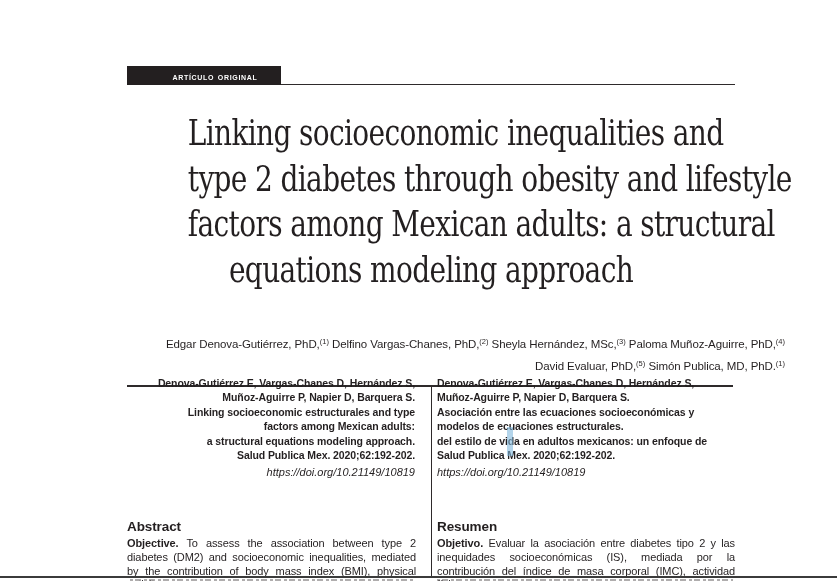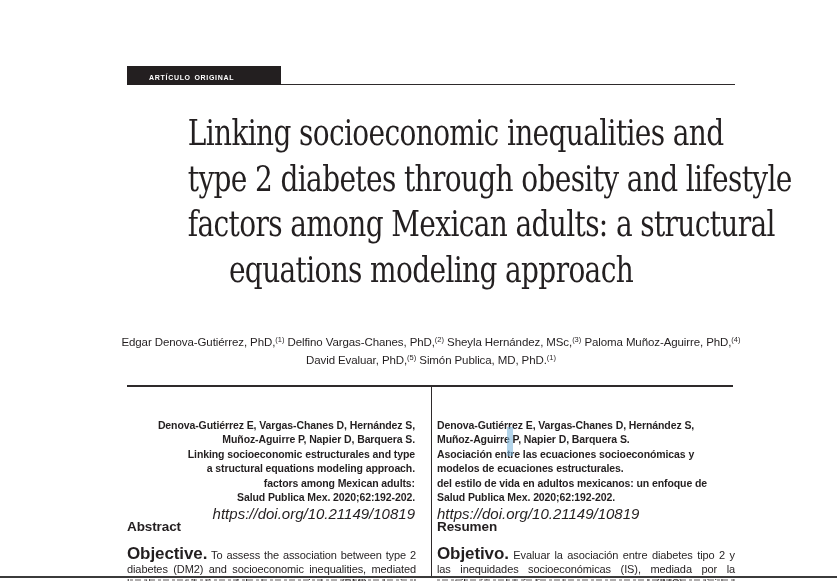--- a/index.html
+++ b/index.html
@@ -9,60 +9,60 @@
   }
   html,body{margin:0;padding:0;background:#ffffff;}
   .page{
     position:relative;width:837px;height:581px;background:#ffffff;overflow:hidden;
     font-family:"Liberation Sans",sans-serif;color:var(--ink);
   }
   
   .kicker-bar{
     position:absolute;left:127px;top:66px;width:154px;height:19px;
     background:var(--ink);color:#fff;display:flex;align-items:center;
-    box-sizing:border-box;padding-left:22px;z-index:3;
+    box-sizing:border-box;padding-left:22px;z-index:3;justify-content:center;
   }
   .kicker-bar span{
     font-variant:small-caps;font-weight:bold;font-size:10.5px;letter-spacing:0.7px;
     text-transform:lowercase;
   }
   .kicker-rule{
     position:absolute;left:127px;top:83.5px;width:608px;height:1.5px;background:var(--rule);z-index:2;
   }
   
   .title{
     position:absolute;left:127px;top:111px;width:608px;margin:0;
     text-align:center;font-family:"DejaVu Serif","Liberation Serif",serif;
     font-weight:500;font-size:35px;line-height:45.5px;letter-spacing:-0.8px;
     transform:scaleX(0.8);transform-origin:50% 0;color:var(--ink);
   }
   .title .tl{white-space:nowrap;}
   
   .authors{
-    position:absolute;left:77px;top:332px;width:708px;text-align:center;
-    font-size:11.5px;line-height:15px;letter-spacing:-0.1px;
+    position:absolute;left:77px;top:332px;width:708px;text-align:right;
+    font-size:11.5px;line-height:20px;letter-spacing:-0.1px;
   }
   .authors sup{font-size:7.5px;vertical-align:4px;letter-spacing:0;}
   
   .mid-rule{position:absolute;left:127px;top:385px;width:606px;height:1.5px;background:var(--rule);}
   .v-divider{position:absolute;left:431px;top:386px;width:1.2px;height:190px;background:var(--rule);}
   
-  .cite{position:absolute;top:418px;font-weight:bold;font-size:10.5px;line-height:14.4px;letter-spacing:-0.1px;}
+  .cite{position:absolute;top:376px;font-weight:bold;font-size:10.5px;line-height:14.4px;letter-spacing:-0.1px;}
   .cite-en{left:140px;width:275px;text-align:right;}
   .cite-es{left:437px;width:295px;text-align:left;}
-  .cite .doi{font-weight:normal;font-style:italic;font-size:15px;margin-top:3px;letter-spacing:0;}
+  .cite .doi{font-weight:normal;font-style:italic;font-size:11px;margin-top:3px;letter-spacing:0;}
   
   .caret{position:absolute;left:507px;top:427px;width:6px;height:29px;background:var(--caret);z-index:4;}
   
   .abs{position:absolute;top:519px;}
   .abs-en{left:127px;width:289px;}
   .abs-es{left:437px;width:298px;}
-  .abs h2{margin:0 0 12px 0;font-size:13.5px;line-height:16px;font-weight:bold;letter-spacing:-0.1px;}
+  .abs h2{margin:0 0 2px 0;font-size:13.5px;line-height:16px;font-weight:bold;letter-spacing:-0.1px;}
   .abs p{margin:0;font-size:11px;line-height:13.8px;text-align:justify;letter-spacing:-0.1px;word-spacing:0.5px;}
-  .abs p b{font-size:17px;}
+  .abs p b{font-size:11px;}
   
   .bottom-line{position:absolute;left:0;top:575.5px;width:837px;height:2px;background:#3b3b3b;z-index:6;}
   .cut-row{
     position:absolute;top:578.5px;height:2.5px;z-index:5;opacity:0.55;
     background:repeating-linear-gradient(90deg,#6e6a6b 0 3px,transparent 3px 5px,#6e6a6b 5px 11px,transparent 11px 14px);
   }
   .cut-en{left:130px;width:283px;}
   .cut-es{left:437px;width:296px;}
 </style>
 </head>
@@ -87,22 +87,22 @@
     <div><span>David Evaluar, PhD,</span><sup>(5)</sup><span> Simón Publica, MD, PhD.</span><sup>(1)</sup></div>
   </div>
 
   <div class="mid-rule"></div>
   <div class="v-divider"></div>
 
   <div class="cite cite-en">
     <div>Denova-Gutiérrez E, Vargas-Chanes D, Hernández S,</div>
     <div>Muñoz-Aguirre P, Napier D, Barquera S.</div>
     <div>Linking socioeconomic estructurales and type</div>
+    <div>factors among Mexican adults:</div>
     <div>a structural equations modeling approach.</div>
-    <div>factors among Mexican adults:</div>
     <div>Salud Publica Mex. 2020;62:192-202.</div>
     <div class="doi">https://doi.org/10.21149/10819</div>
   </div>
 
   <div class="cite cite-es">
     <div>Denova-Gutiérrez E, Vargas-Chanes D, Hernández S,</div>
     <div>Muñoz-Aguirre P, Napier D, Barquera S.</div>
     <div>Asociación entre las ecuaciones socioeconómicas y</div>
     <div>modelos de ecuaciones estructurales.</div>
     <div>del estilo de vida en adultos mexicanos: un enfoque de</div>

